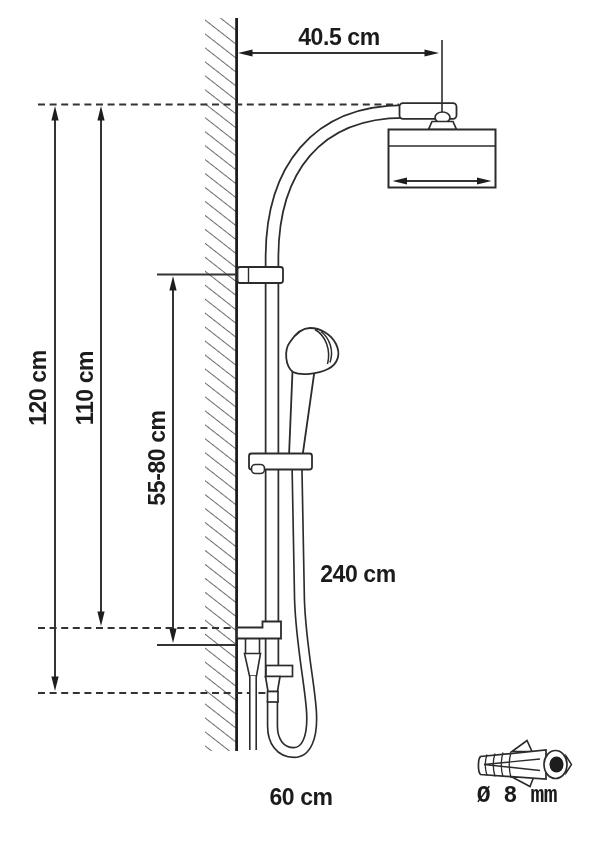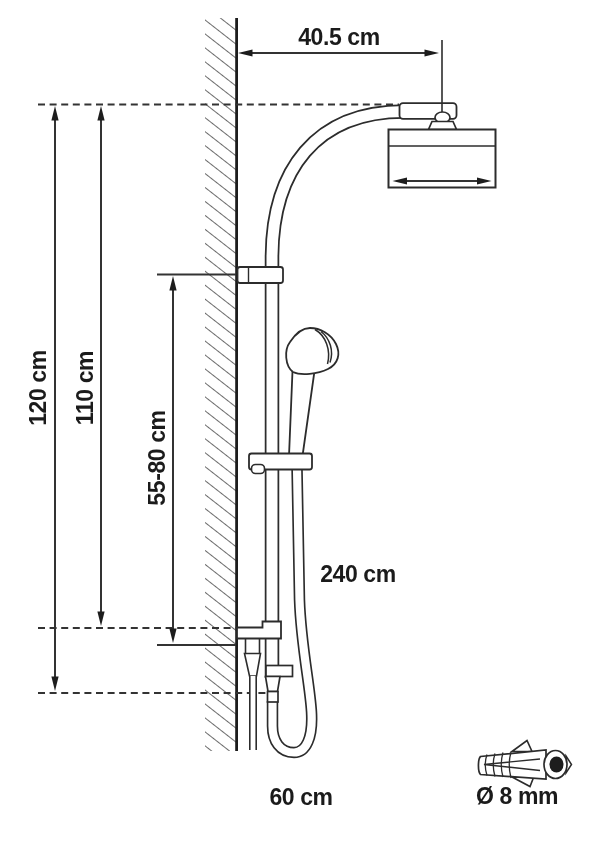--- a/index.html
+++ b/index.html
@@ -137,15 +137,15 @@
     <ellipse cx="556.5" cy="764.5" rx="7" ry="8" fill="#1d1d1d"></ellipse>
   </g>
 </svg>
 
 <div class="lbl" style="left:339px;top:37px;">40.5 cm</div>
 <div class="lbl vert" style="left:38px;top:388px;">120 cm</div>
 <div class="lbl vert" style="left:85px;top:388px;">110 cm</div>
 <div class="lbl vert" style="left:157px;top:458px;">55-80 cm</div>
 <div class="lbl" style="left:358px;top:574px;">240 cm</div>
 <div class="lbl" style="left:301px;top:797px;">60 cm</div>
-<div class="lbl" style="left:517px;top:796px;">Ø 8 mm</div>
+<div class="lbl" style="left:517px;top:796px;font-family:Liberation Mono, monospace;">Ø 8 mm</div>
 
 </div>
 
 </body></html>

